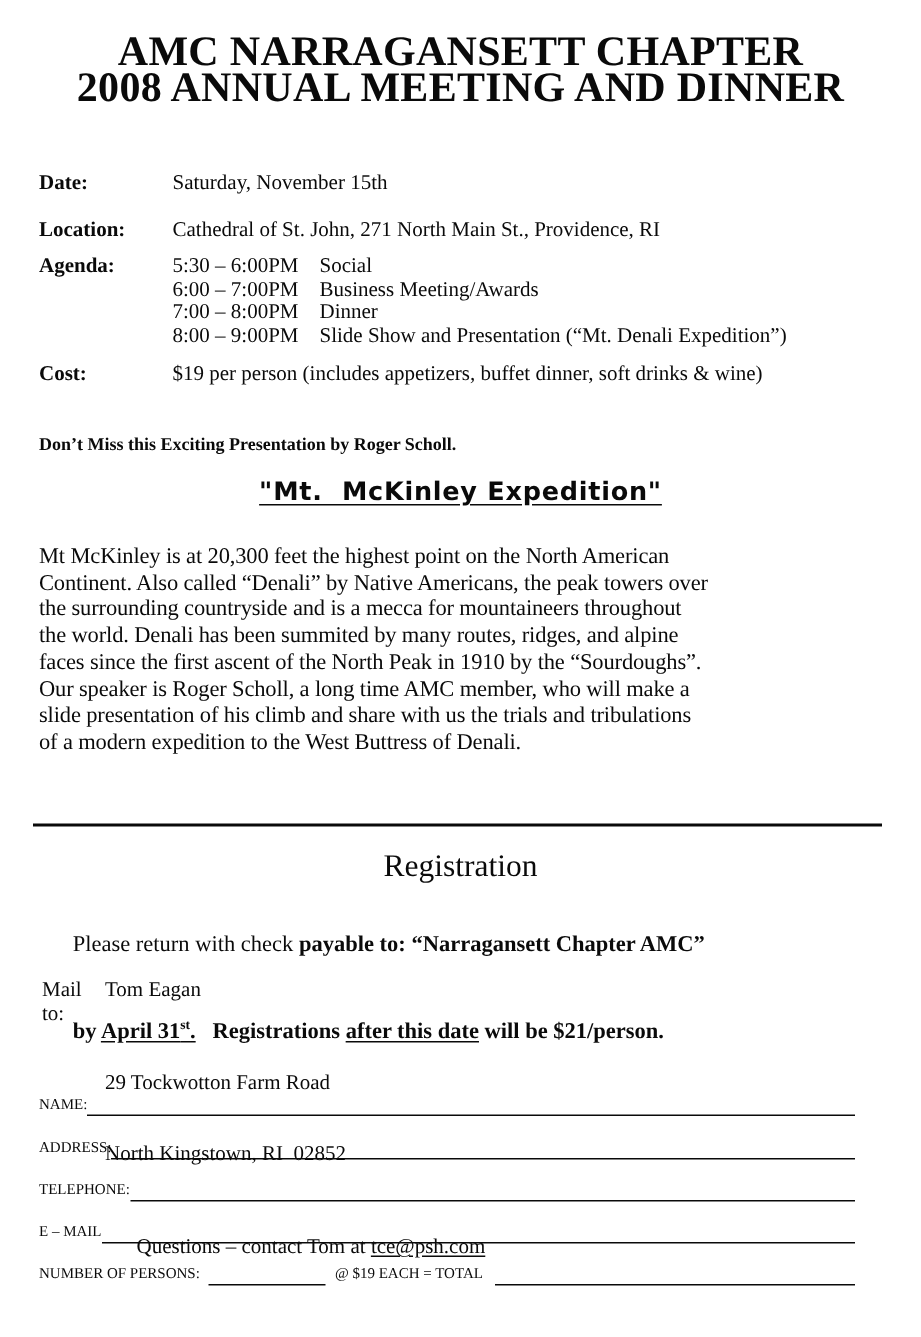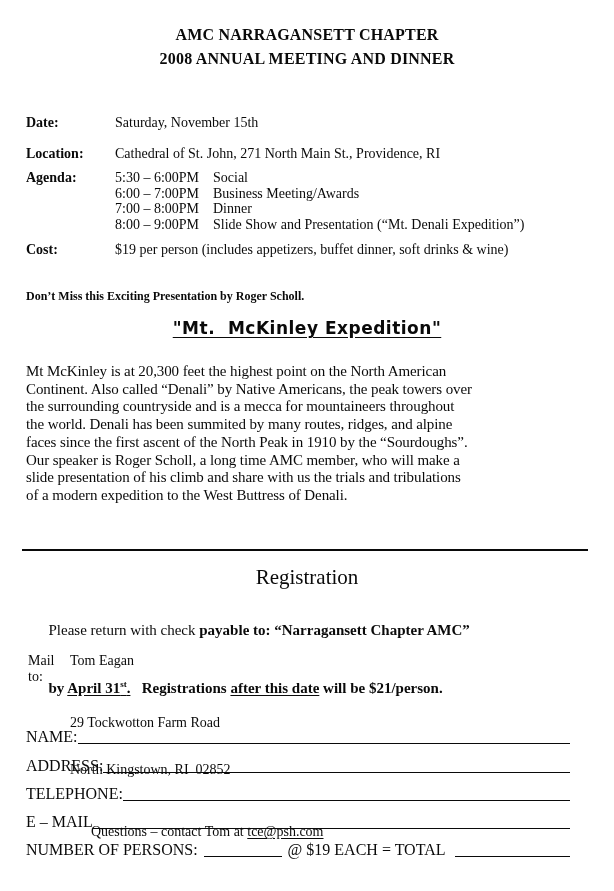--- a/index.html
+++ b/index.html
@@ -12,21 +12,21 @@
     font-family: "Liberation Serif", "DejaVu Serif", serif;
     overflow: hidden;
   }
   .abs { position: absolute; }
 
   
   .doc-title {
     top: 23px; left: 0; right: 0;
     text-align: center;
     font-weight: bold;
-    font-size: 16px;
+    font-size: 28px;
     line-height: 24px;
     letter-spacing: 0.2px;
   }
 
   
   .detail-row { left: 26px; display: flex; font-size: 14px; line-height: 15.6px; }
   .detail-label { width: 89px; flex: 0 0 89px; font-weight: bold; }
   .detail-value { white-space: pre; }
   .row-date { top: 115px; }
   .row-location { top: 146px; }
@@ -81,21 +81,21 @@
   .mail-block { top: 653px; left: 28px; font-size: 14px; line-height: 15.6px; }
   .mail-row { display: flex; }
   .mail-label { width: 42px; flex: 0 0 42px; }
   .mail-indent { padding-left: 42px; white-space: pre; margin-top: 31px; }
   .email-link { text-decoration: underline; text-underline-offset: 2px; }
 
   
   .form-row {
     left: 26px; width: 544px; height: 18px;
     display: flex; align-items: stretch;
-    font-size: 16px; line-height: 18px; white-space: pre;
+    font-size: 10px; line-height: 18px; white-space: pre;
   }
   .fill-line { flex: 1 1 auto; border-bottom: 1.3px solid #0a0a0a; margin-bottom: 2px; }
   .fill-short { flex: 0 0 78px; margin-left: 6px; border-bottom: 1.3px solid #0a0a0a; margin-bottom: 2px; }
   .mid-gap { margin-left: 6px; }
   .last-gap { margin-left: 6px; }
   .row-name { top: 728px; }
   .row-address { top: 757px; }
   .row-telephone { top: 785px; }
   .row-email { top: 813px; }
   .row-persons { top: 841px; }

